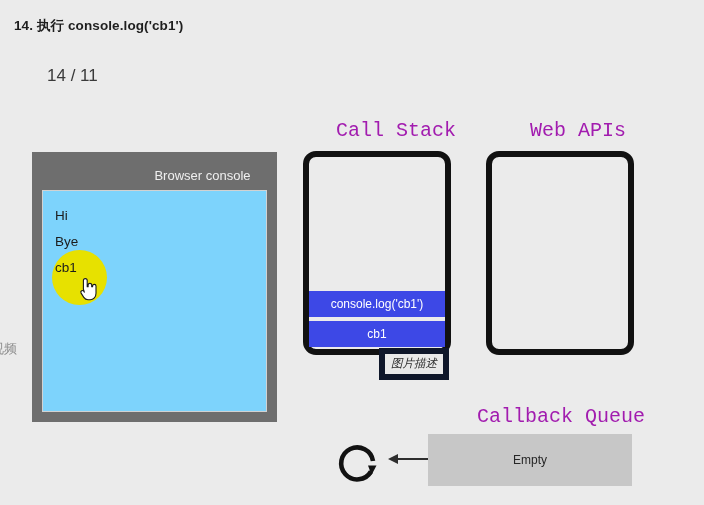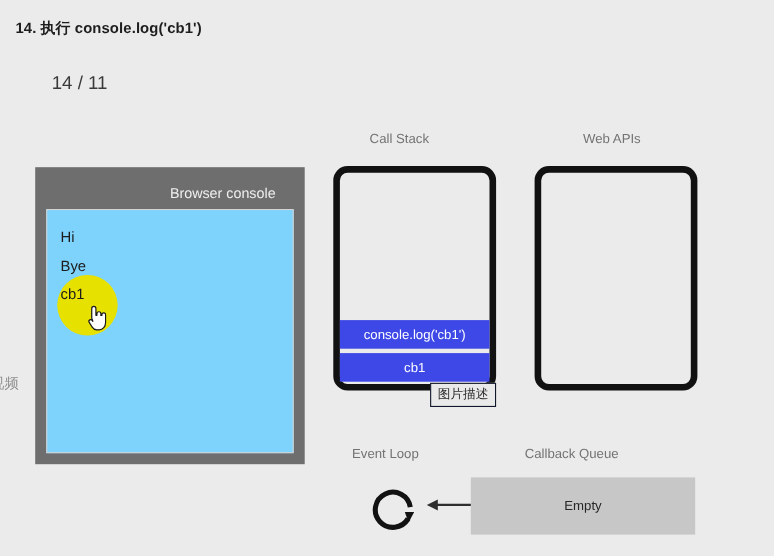--- a/index.html
+++ b/index.html
@@ -114,23 +114,24 @@
     top: 86px;
     width: 20px;
     height: 24px;
     z-index: 4;
     pointer-events: none;
   }
 
   
   .col-heading {
     position: absolute;
-    font-size: 12px;
-    color: #737373;
-    white-space: nowrap;
+    font-size: 20px;
+    color: #a21caf;
+    white-space: nowrap;
+    font-family: Liberation Mono, monospace;
   }
   .heading-callstack { left: 336px; top: 119px; }
   .heading-webapis   { left: 494px; top: 119px; margin-left: 36px; }
   .heading-eventloop { left: 320px; top: 405px; }
   .heading-cbqueue   { left: 477px; top: 405px; }
 
   
   .bigbox {
     position: absolute;
     background: #ebebeb;
@@ -173,29 +174,30 @@
     text-align: center;
     padding: 6px 2px;
     white-space: nowrap;
     overflow: hidden;
     box-sizing: border-box;
   }
 
   
   .tooltip {
     position: absolute;
-    left: 391px;
+    left: 379px;
     top: 348px;
     background: #e9e9e9;
-    border: 1px solid #0f172a;
+    border: 6px solid #0f172a;
     color: #2b2b2b;
     font-size: 11.5px;
     padding: 2px 6px 3px 6px;
     white-space: nowrap;
     z-index: 20;
+    font-style: italic;
   }
 
   
   .event-loop-icon {
     position: absolute;
     left: 337px;
     top: 437px;
     width: 48px;
     height: 48px;
   }
@@ -254,21 +256,20 @@
   <div class="stack-frames">
     <div class="stack-frame">console.log('cb1')</div>
     <div class="stack-frame">cb1</div>
   </div>
 
   <div class="col-heading heading-webapis">Web APIs</div>
   <div class="bigbox box-webapis"></div>
 
   <div class="tooltip">图片描述</div>
 
-  <div class="col-heading heading-eventloop">Event Loop</div>
   <svg class="event-loop-icon" viewBox="0 0 48 48">
     <path d="M34 34.5A16 16 0 1 1 36 24" fill="none" stroke="#121212" stroke-width="4.6" stroke-linecap="butt"></path>
     <path d="M31 28.5 L39.5 28.5 L34.5 38 Z" fill="#121212"></path>
   </svg>
   <svg class="event-loop-arrow" viewBox="0 0 42 20">
     <line x1="8" y1="10" x2="41" y2="10" stroke="#2e2e2e" stroke-width="2"></line>
     <path d="M0 10 L10 5 L10 15 Z" fill="#2e2e2e"></path>
   </svg>
 
   <div class="col-heading heading-cbqueue">Callback Queue</div>

